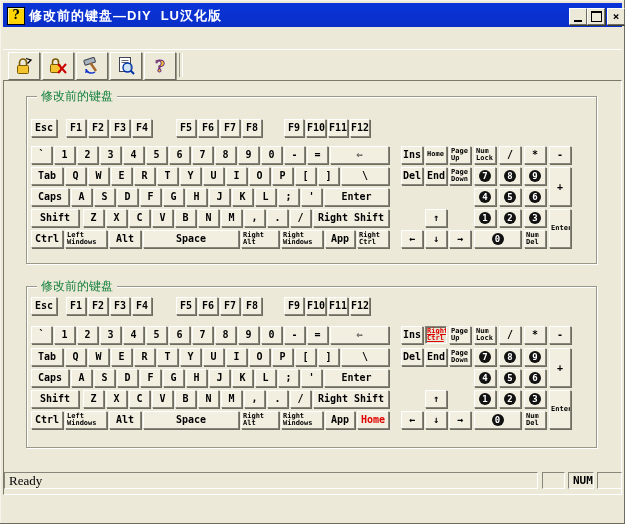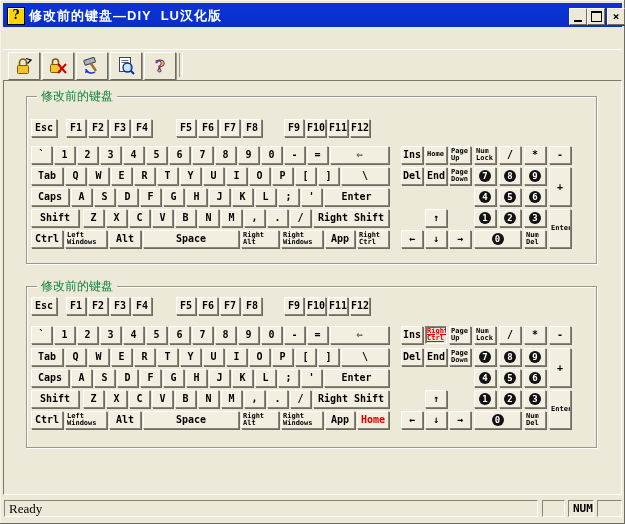--- a/index.html
+++ b/index.html
@@ -45,21 +45,21 @@
     display:flex;flex-direction:column;justify-content:center;align-items:center;
     font:bold 10px/10px "DejaVu Sans Mono",monospace;color:#000;overflow:hidden;}
   .key.small{font-size:7px;line-height:7.5px;align-items:flex-start;padding-left:1px;}
   .key.red{color:#e00000;}
   .key.und .kl{text-decoration:underline;}
   .key.pressed{border-color:#88867a #fff #fff #88867a;box-shadow:inset 1px 1px 0 #6e6c61;background:#e8e5d4;}
   .kl{white-space:pre;}
   .circ{display:inline-block;width:12px;height:12px;border-radius:50%;background:#111;
     color:#fff;font:bold 9px/12px "DejaVu Sans Mono",monospace;text-align:center;}
   
-  .statusbar{position:absolute;left:3px;top:497px;width:619px;height:24px;}
+  .statusbar{position:absolute;left:3px;top:469px;width:619px;height:24px;}
   .spane{position:absolute;top:3px;height:17px;box-sizing:border-box;
     border:1px solid;border-color:#88867a #fff #fff #88867a;
     font:13px/16px "Liberation Serif",serif;color:#000;padding:0 4px;background:#ece9d8;}
   .sp-msg{left:1px;width:534px;}
   .sp-1{left:539px;width:23px;}
   .sp-num{left:565px;width:26px;font:bold 11px/15px "DejaVu Sans Mono",monospace;text-align:center;}
   .sp-2{left:594px;width:25px;}
 </style>
 </head>
 <body>

